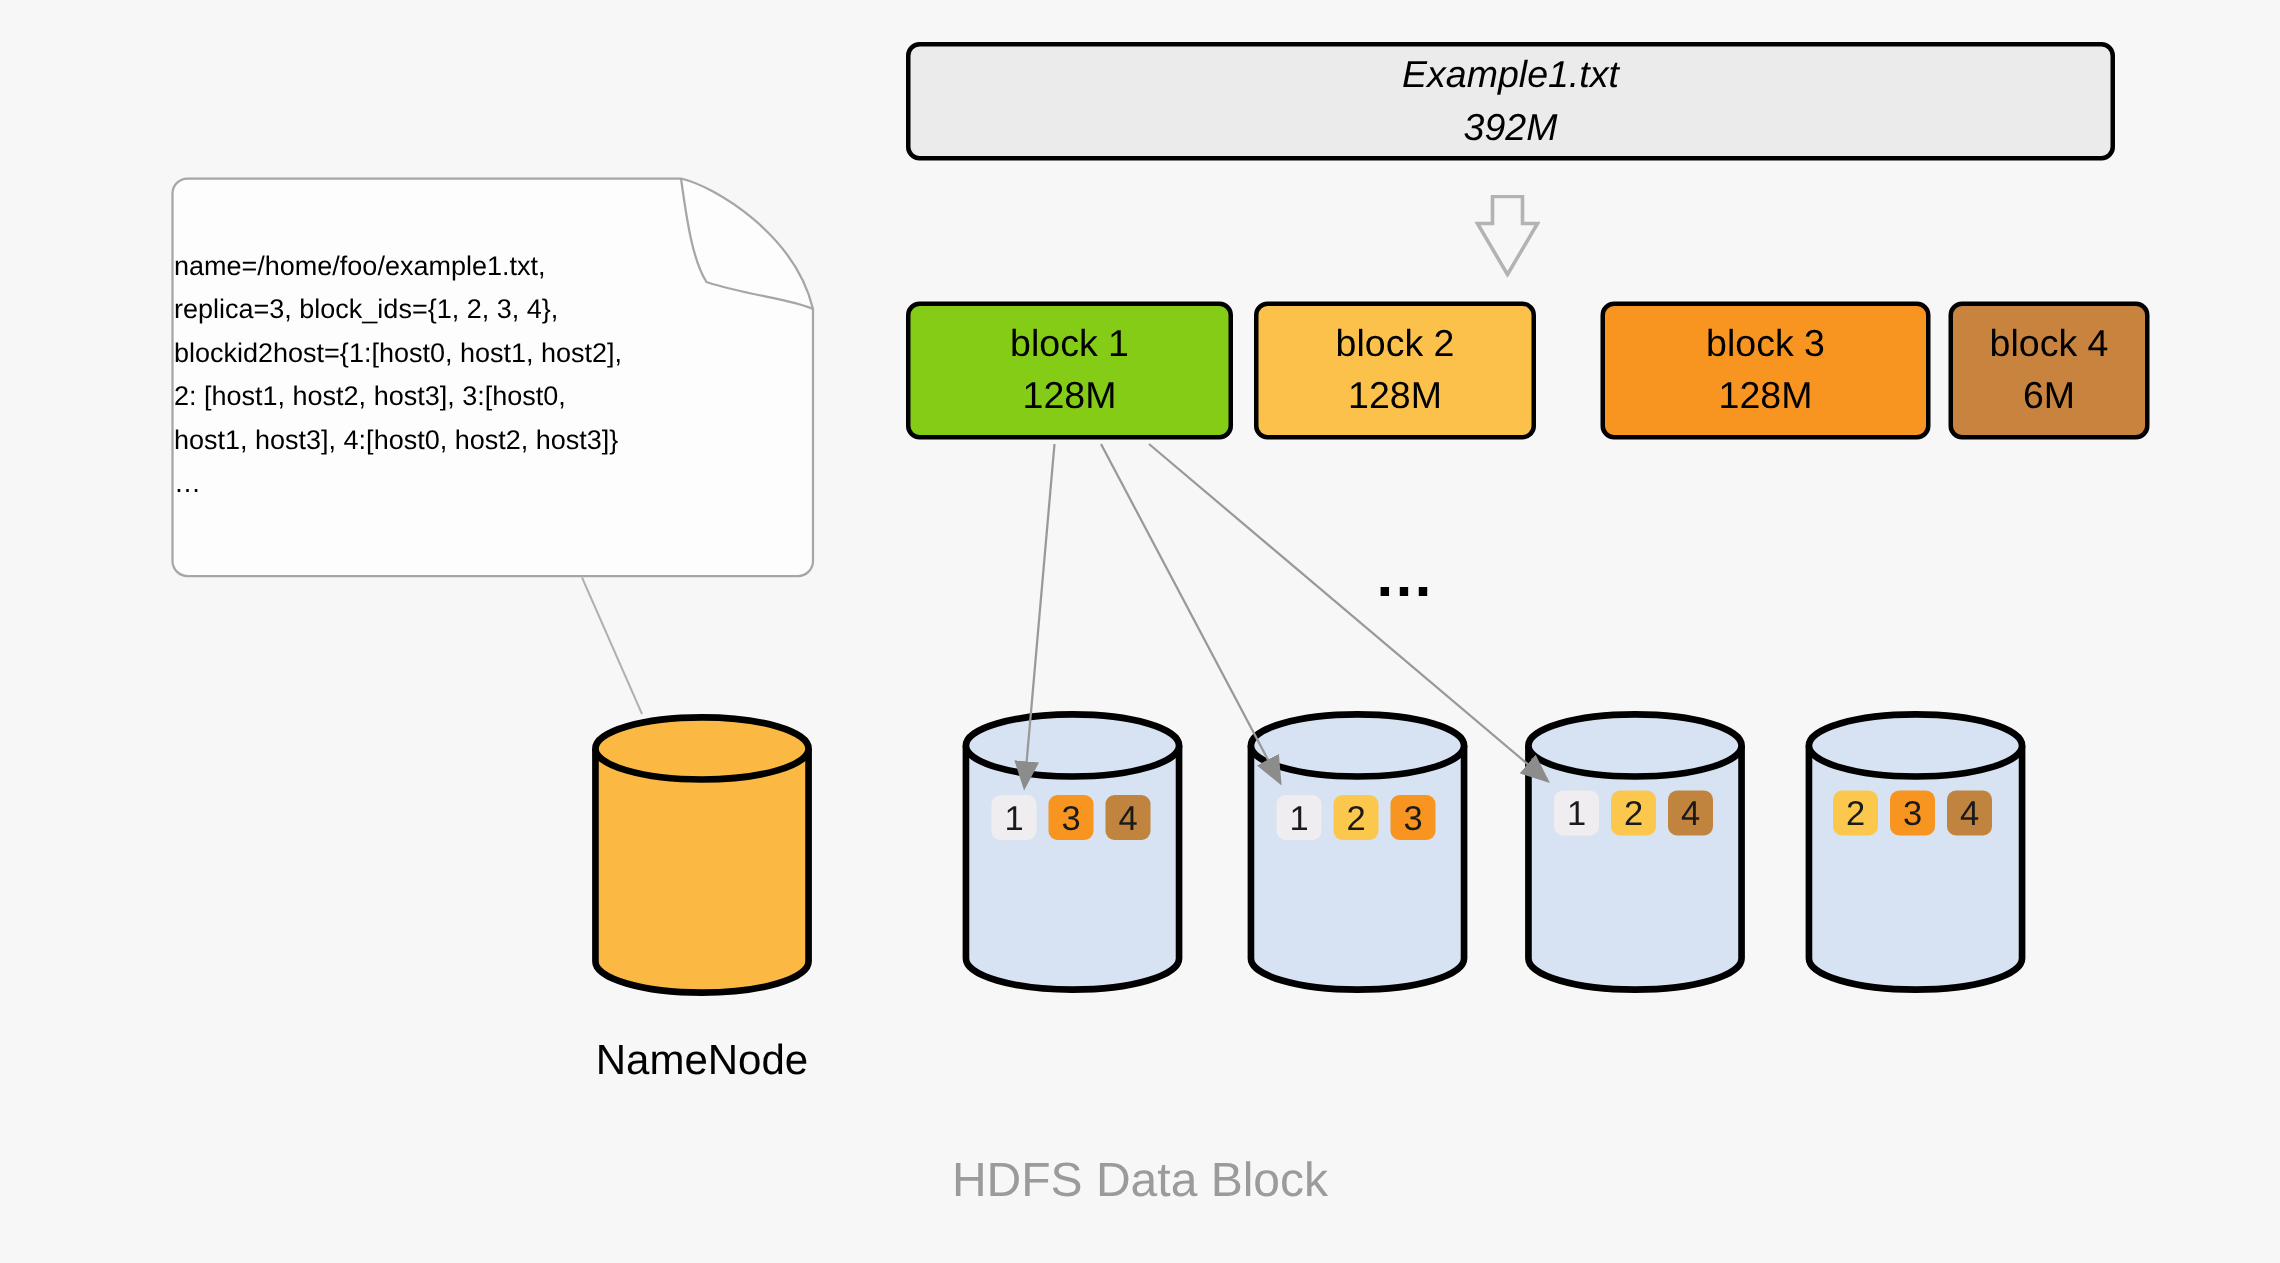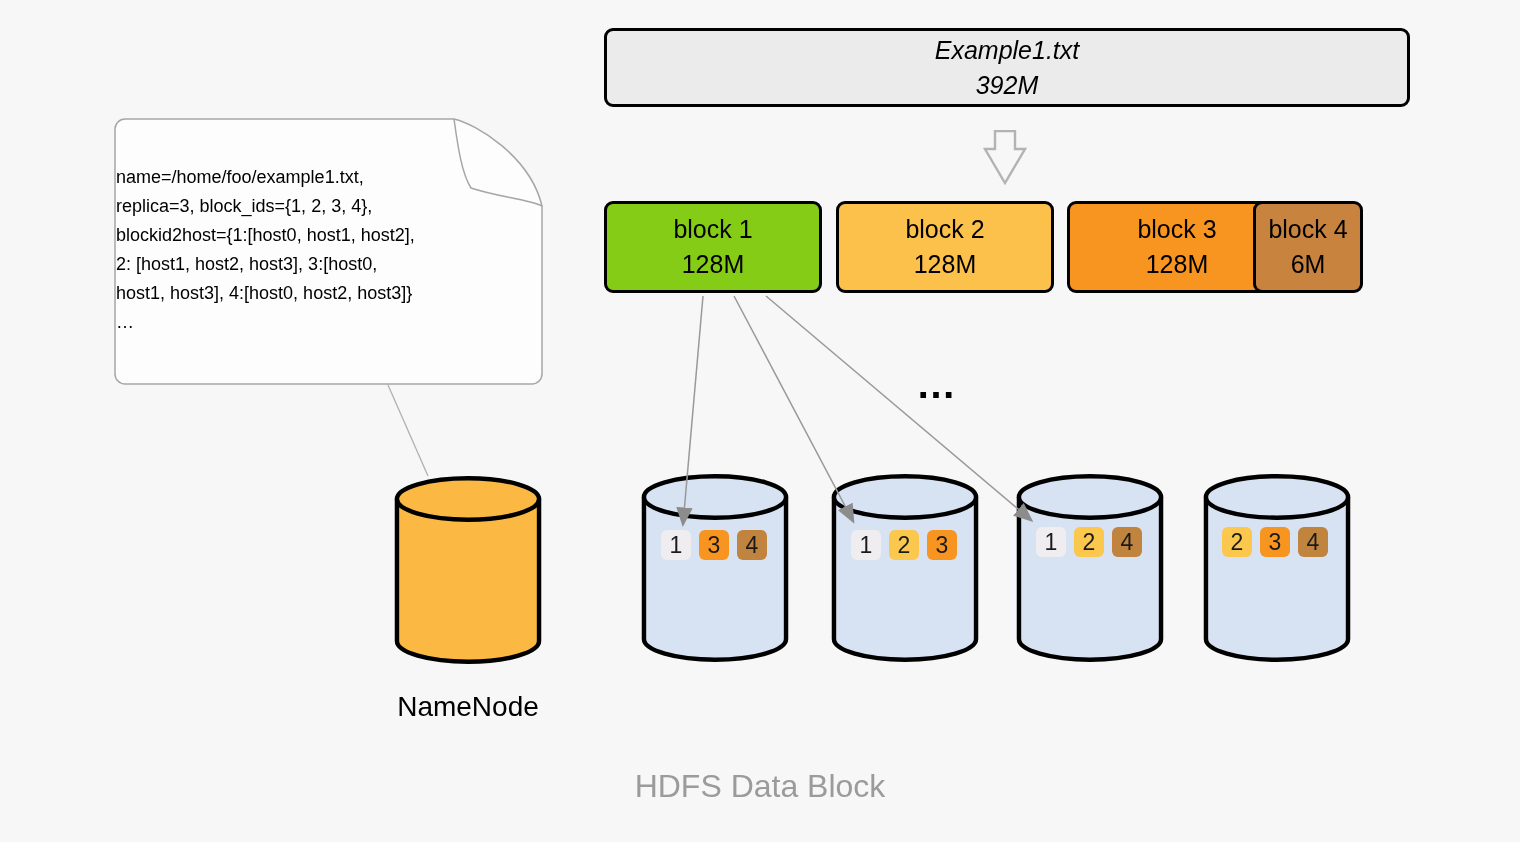--- a/index.html
+++ b/index.html
@@ -18,23 +18,23 @@
   }
 
   
   .block {
     position:absolute; top:201px; height:92px;
     border:3.5px solid #000; border-radius:9px;
     display:flex; flex-direction:column; align-items:center; justify-content:center;
     font-size:25px; line-height:35px;
   }
   .b1 { left:604px;  width:218px; }
-  .b2 { left:836px;  width:218px; }
+  .b2 { left:836px;  width:188px; }
   .b3 { left:1067px; width:220px; }
-  .b4 { left:1253px; width:110px; }
+  .b4 { left:1299px; width:134px; }
 
   
   .note-svg { position:absolute; left:114px; top:118px; }
   .note-text {
     position:absolute; left:116px; top:163px; width:412px;
     font-size:18px; line-height:29px; white-space:pre-line;
   }
 
   
   .cyl { position:absolute; }

